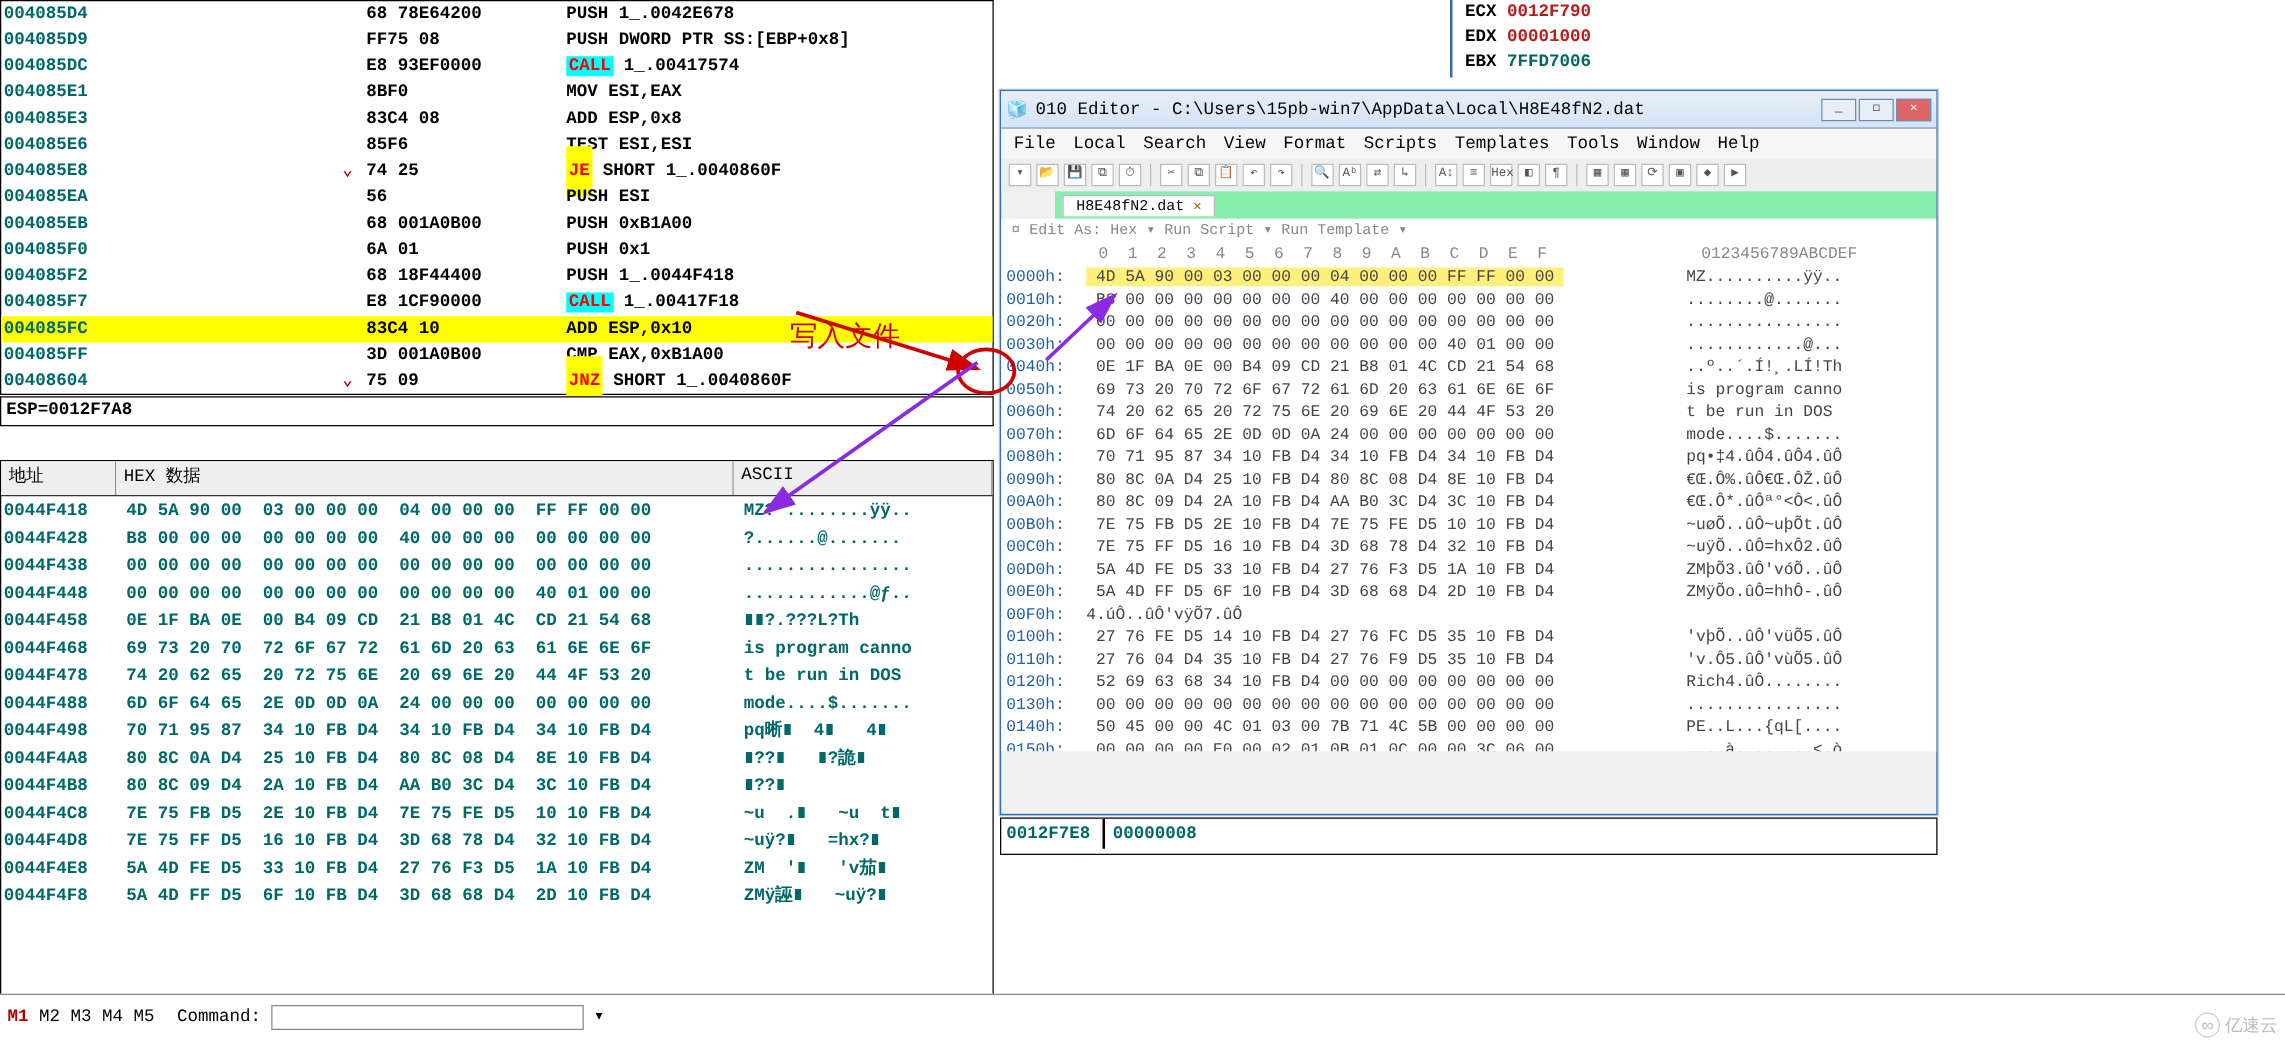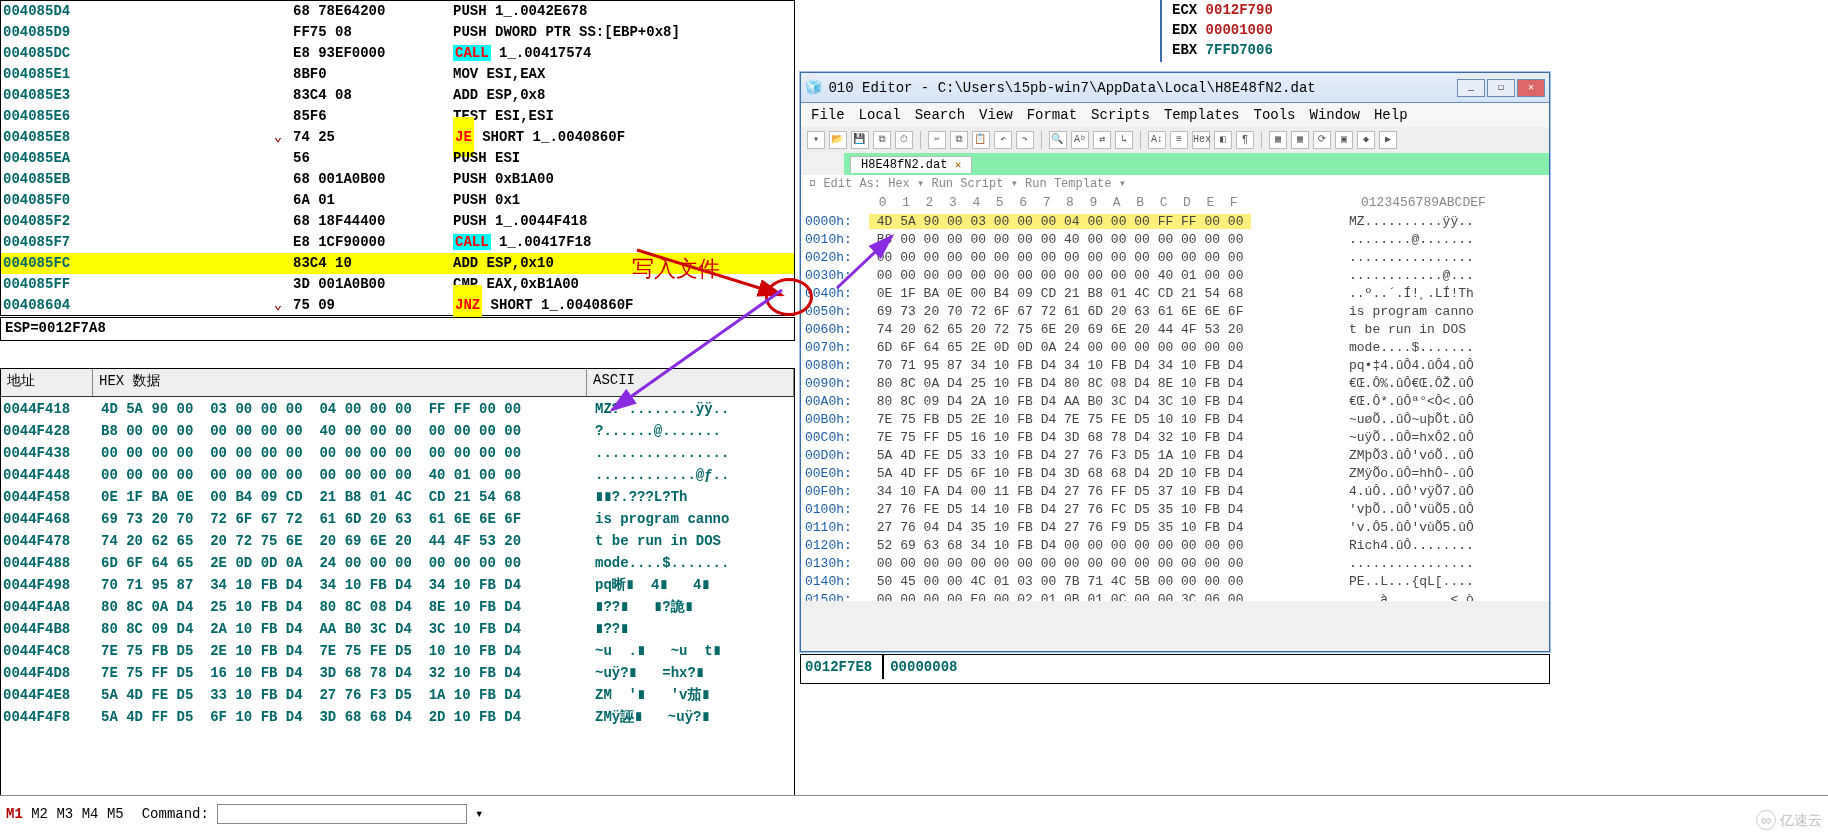--- a/index.html
+++ b/index.html
@@ -400,21 +400,20 @@
         <div class="h-hex"> 5A 4D FE D5 33 10 FB D4 27 76 F3 D5 1A 10 FB D4 </div>
         <div class="h-asc">ZMþÕ3.ûÔ'vóÕ..ûÔ</div>
       </div>
       <div class="hrow">
         <div class="h-off">00E0h:</div>
         <div class="h-hex"> 5A 4D FF D5 6F 10 FB D4 3D 68 68 D4 2D 10 FB D4 </div>
         <div class="h-asc">ZMÿÕo.ûÔ=hhÔ-.ûÔ</div>
       </div>
       <div class="hrow">
         <div class="h-off">00F0h:</div>
-        <div class="h-hex"> 34 10 FA D4 00 11 FB D4 27 76 FF D5 37 10 FB D4 </div>
         <div class="h-asc">4.úÔ..ûÔ'vÿÕ7.ûÔ</div>
       </div>
       <div class="hrow">
         <div class="h-off">0100h:</div>
         <div class="h-hex"> 27 76 FE D5 14 10 FB D4 27 76 FC D5 35 10 FB D4 </div>
         <div class="h-asc">'vþÕ..ûÔ'vüÕ5.ûÔ</div>
       </div>
       <div class="hrow">
         <div class="h-off">0110h:</div>
         <div class="h-hex"> 27 76 04 D4 35 10 FB D4 27 76 F9 D5 35 10 FB D4 </div>

